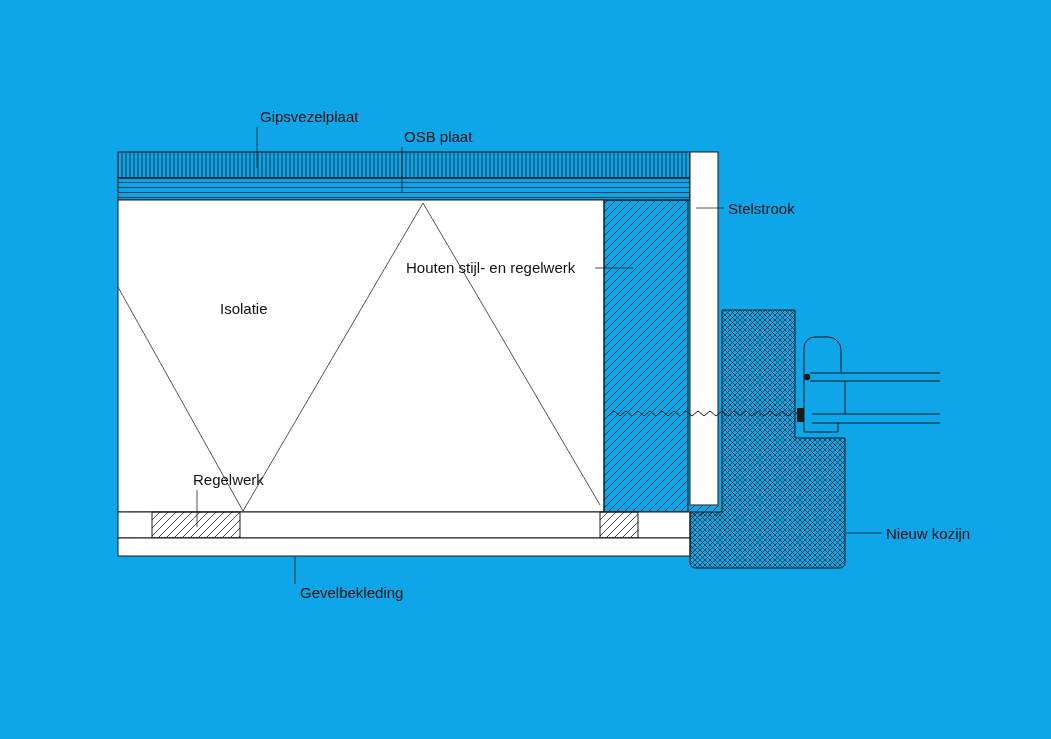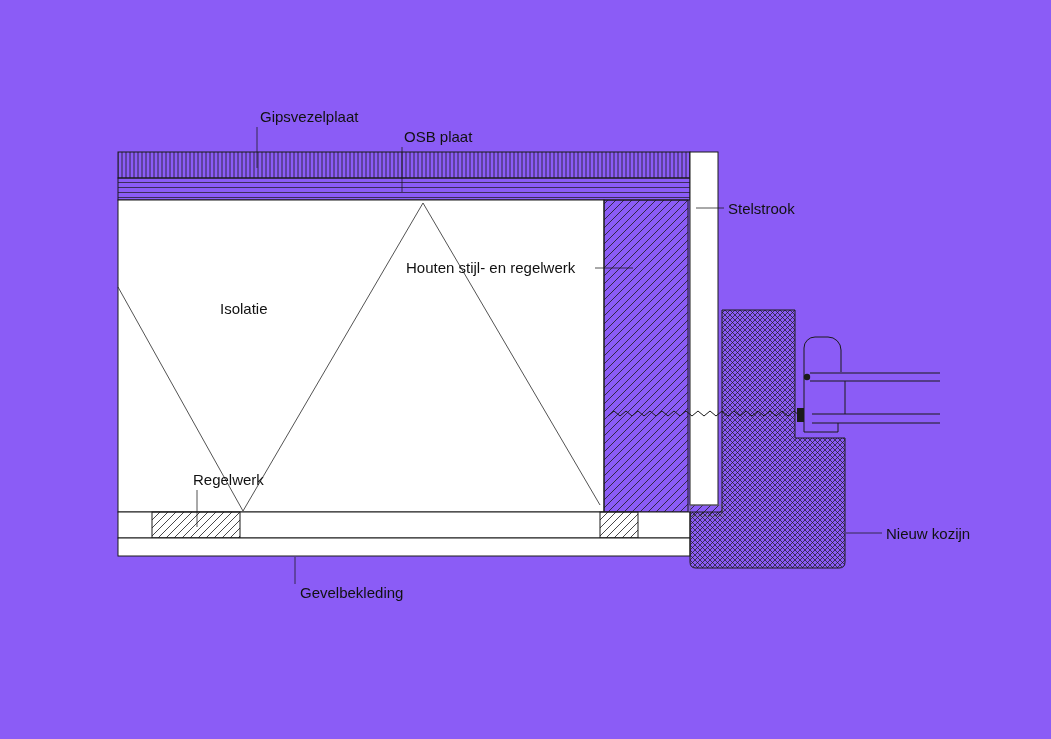--- a/index.html
+++ b/index.html
@@ -1,20 +1,20 @@
 <!DOCTYPE html>
 <html><head>
 <meta charset="utf-8">
 <style>
   html, body { margin: 0; padding: 0; background: #ffffff; }
   .canvas {
     position: relative;
     width: 1051px;
     height: 739px;
-    background: #8b5cf6;
+    background: #0ea5e9;
     overflow: hidden;
   }
   svg { display: block; }
   .ln   { fill: none; stroke: #1a1a1a; stroke-width: 1; }
   .thin { stroke-width: 0.75; }
   .shape { stroke: #1a1a1a; stroke-width: 1; }
   .white { fill: #ffffff; }
   .fillblk { fill: #1a1a1a; stroke: none; }
   .lbl {
     font-family: "Liberation Sans", sans-serif;

